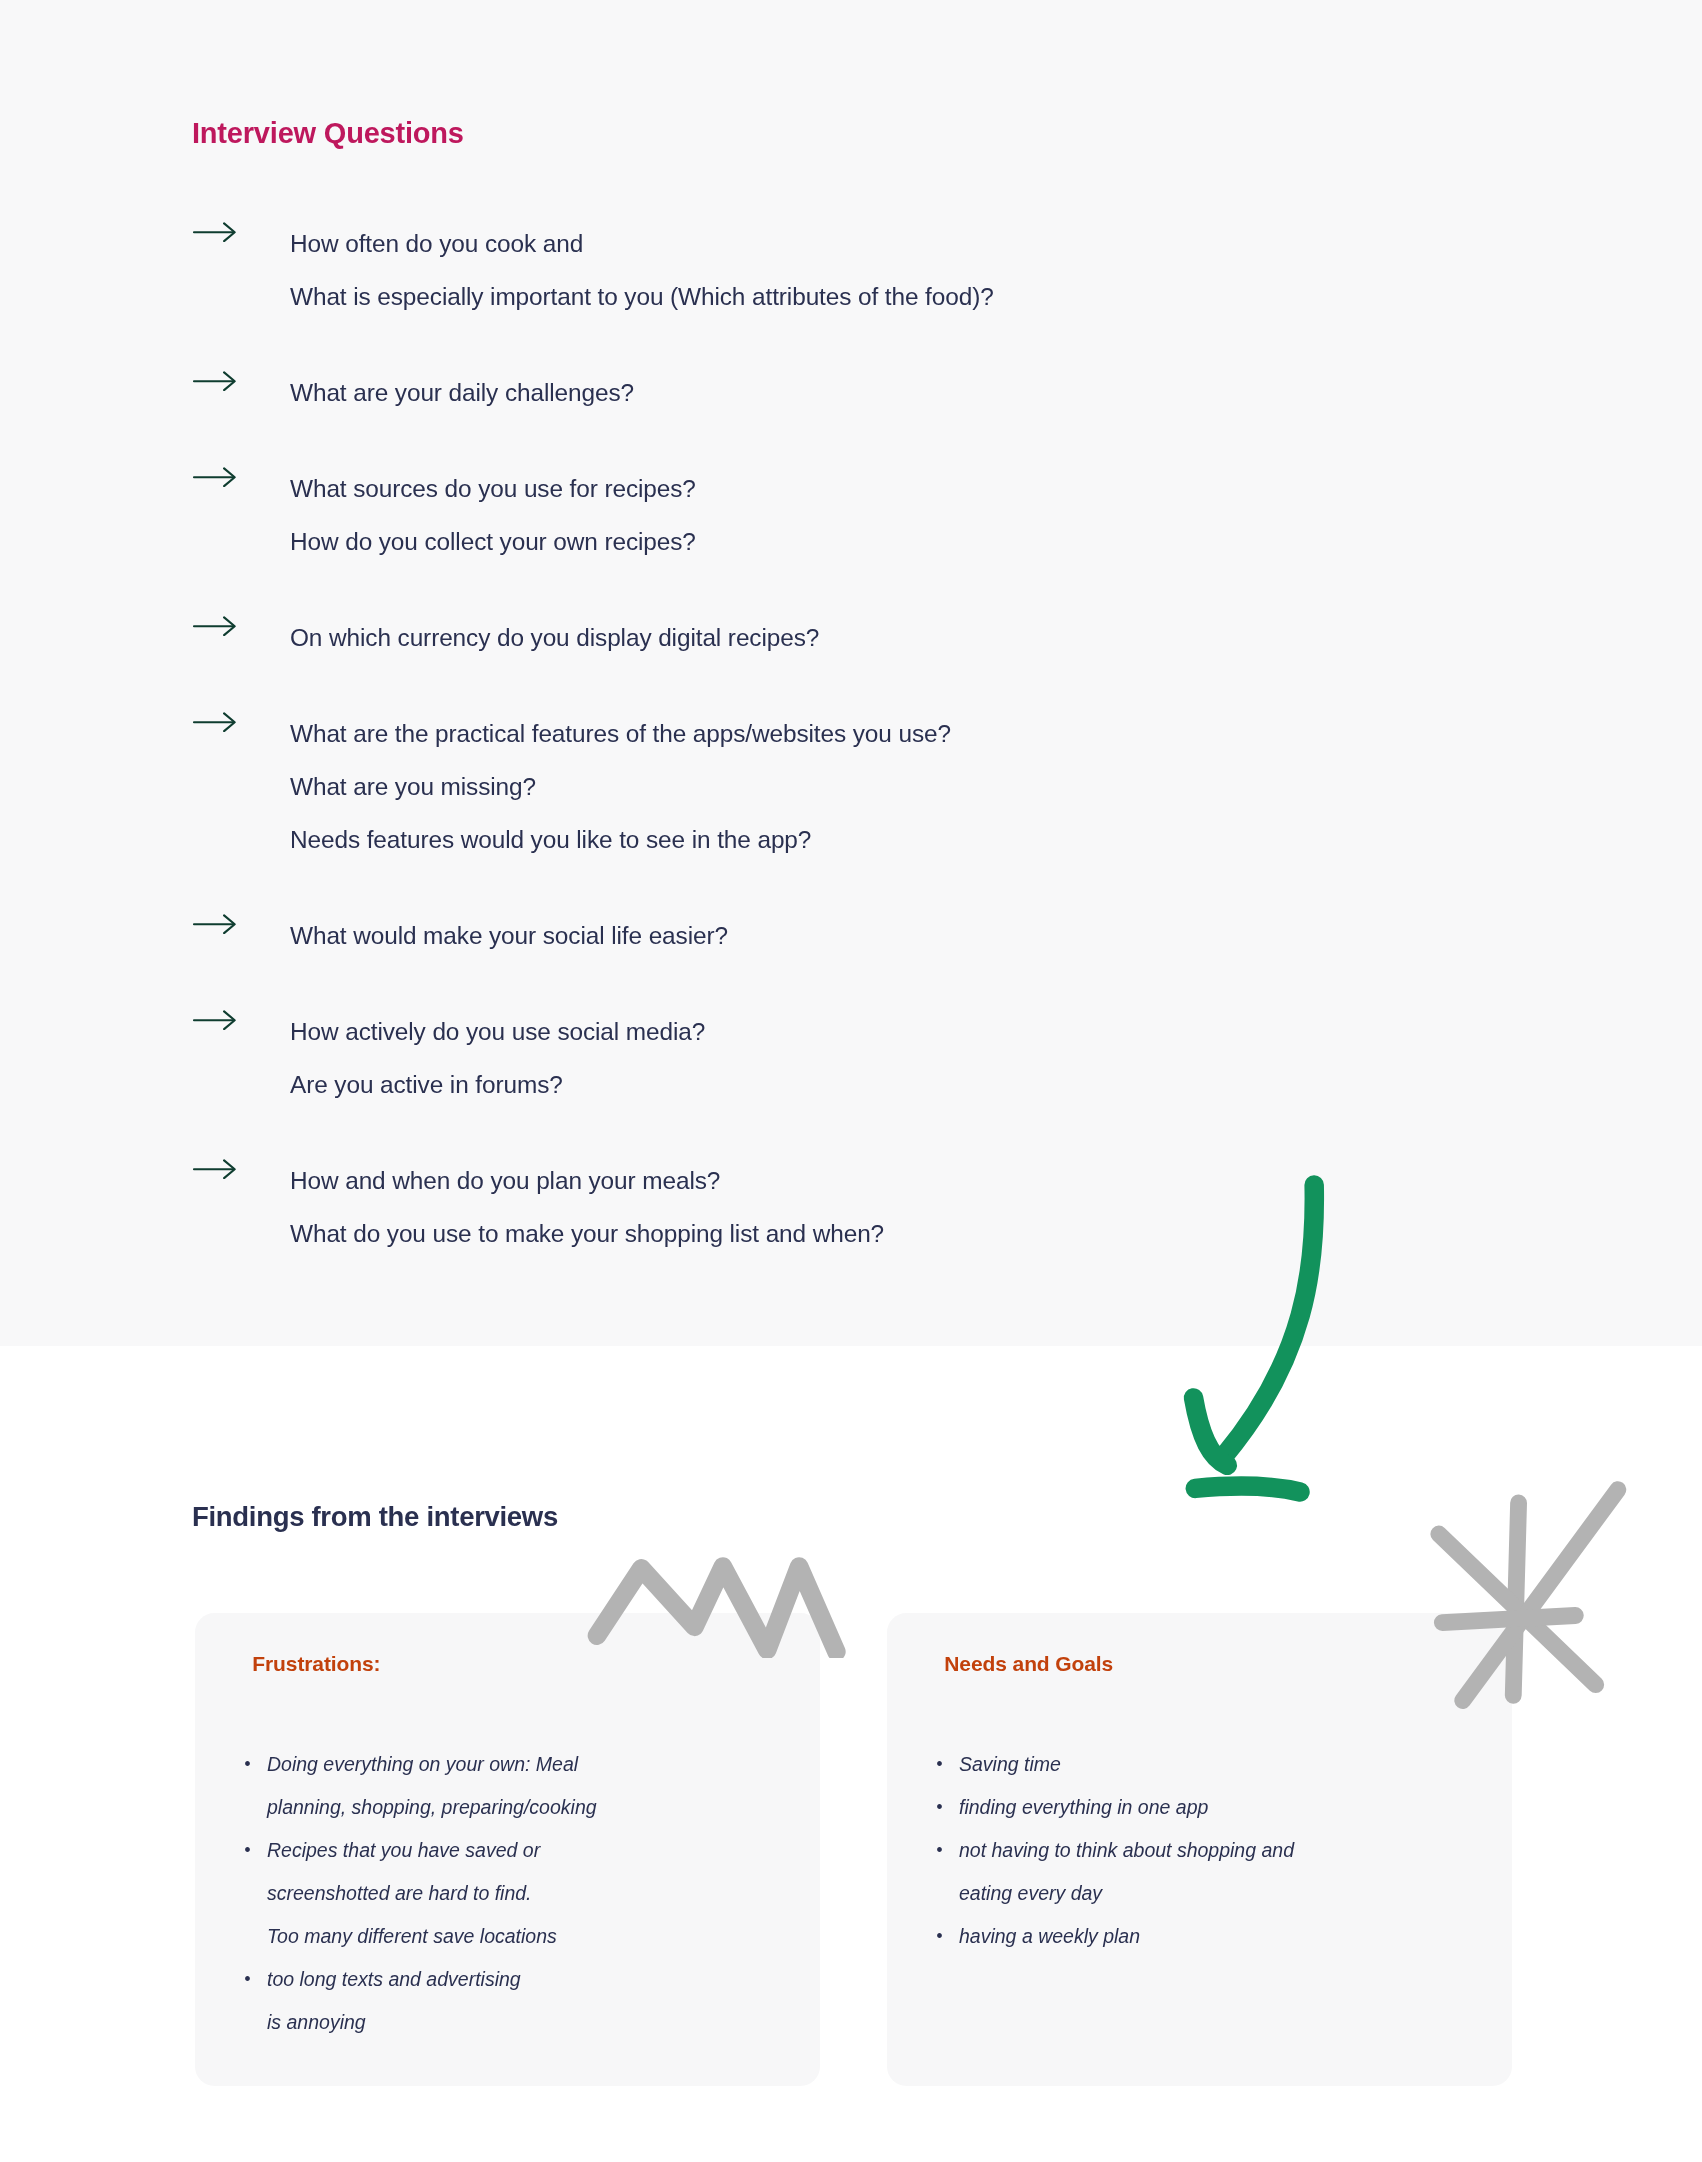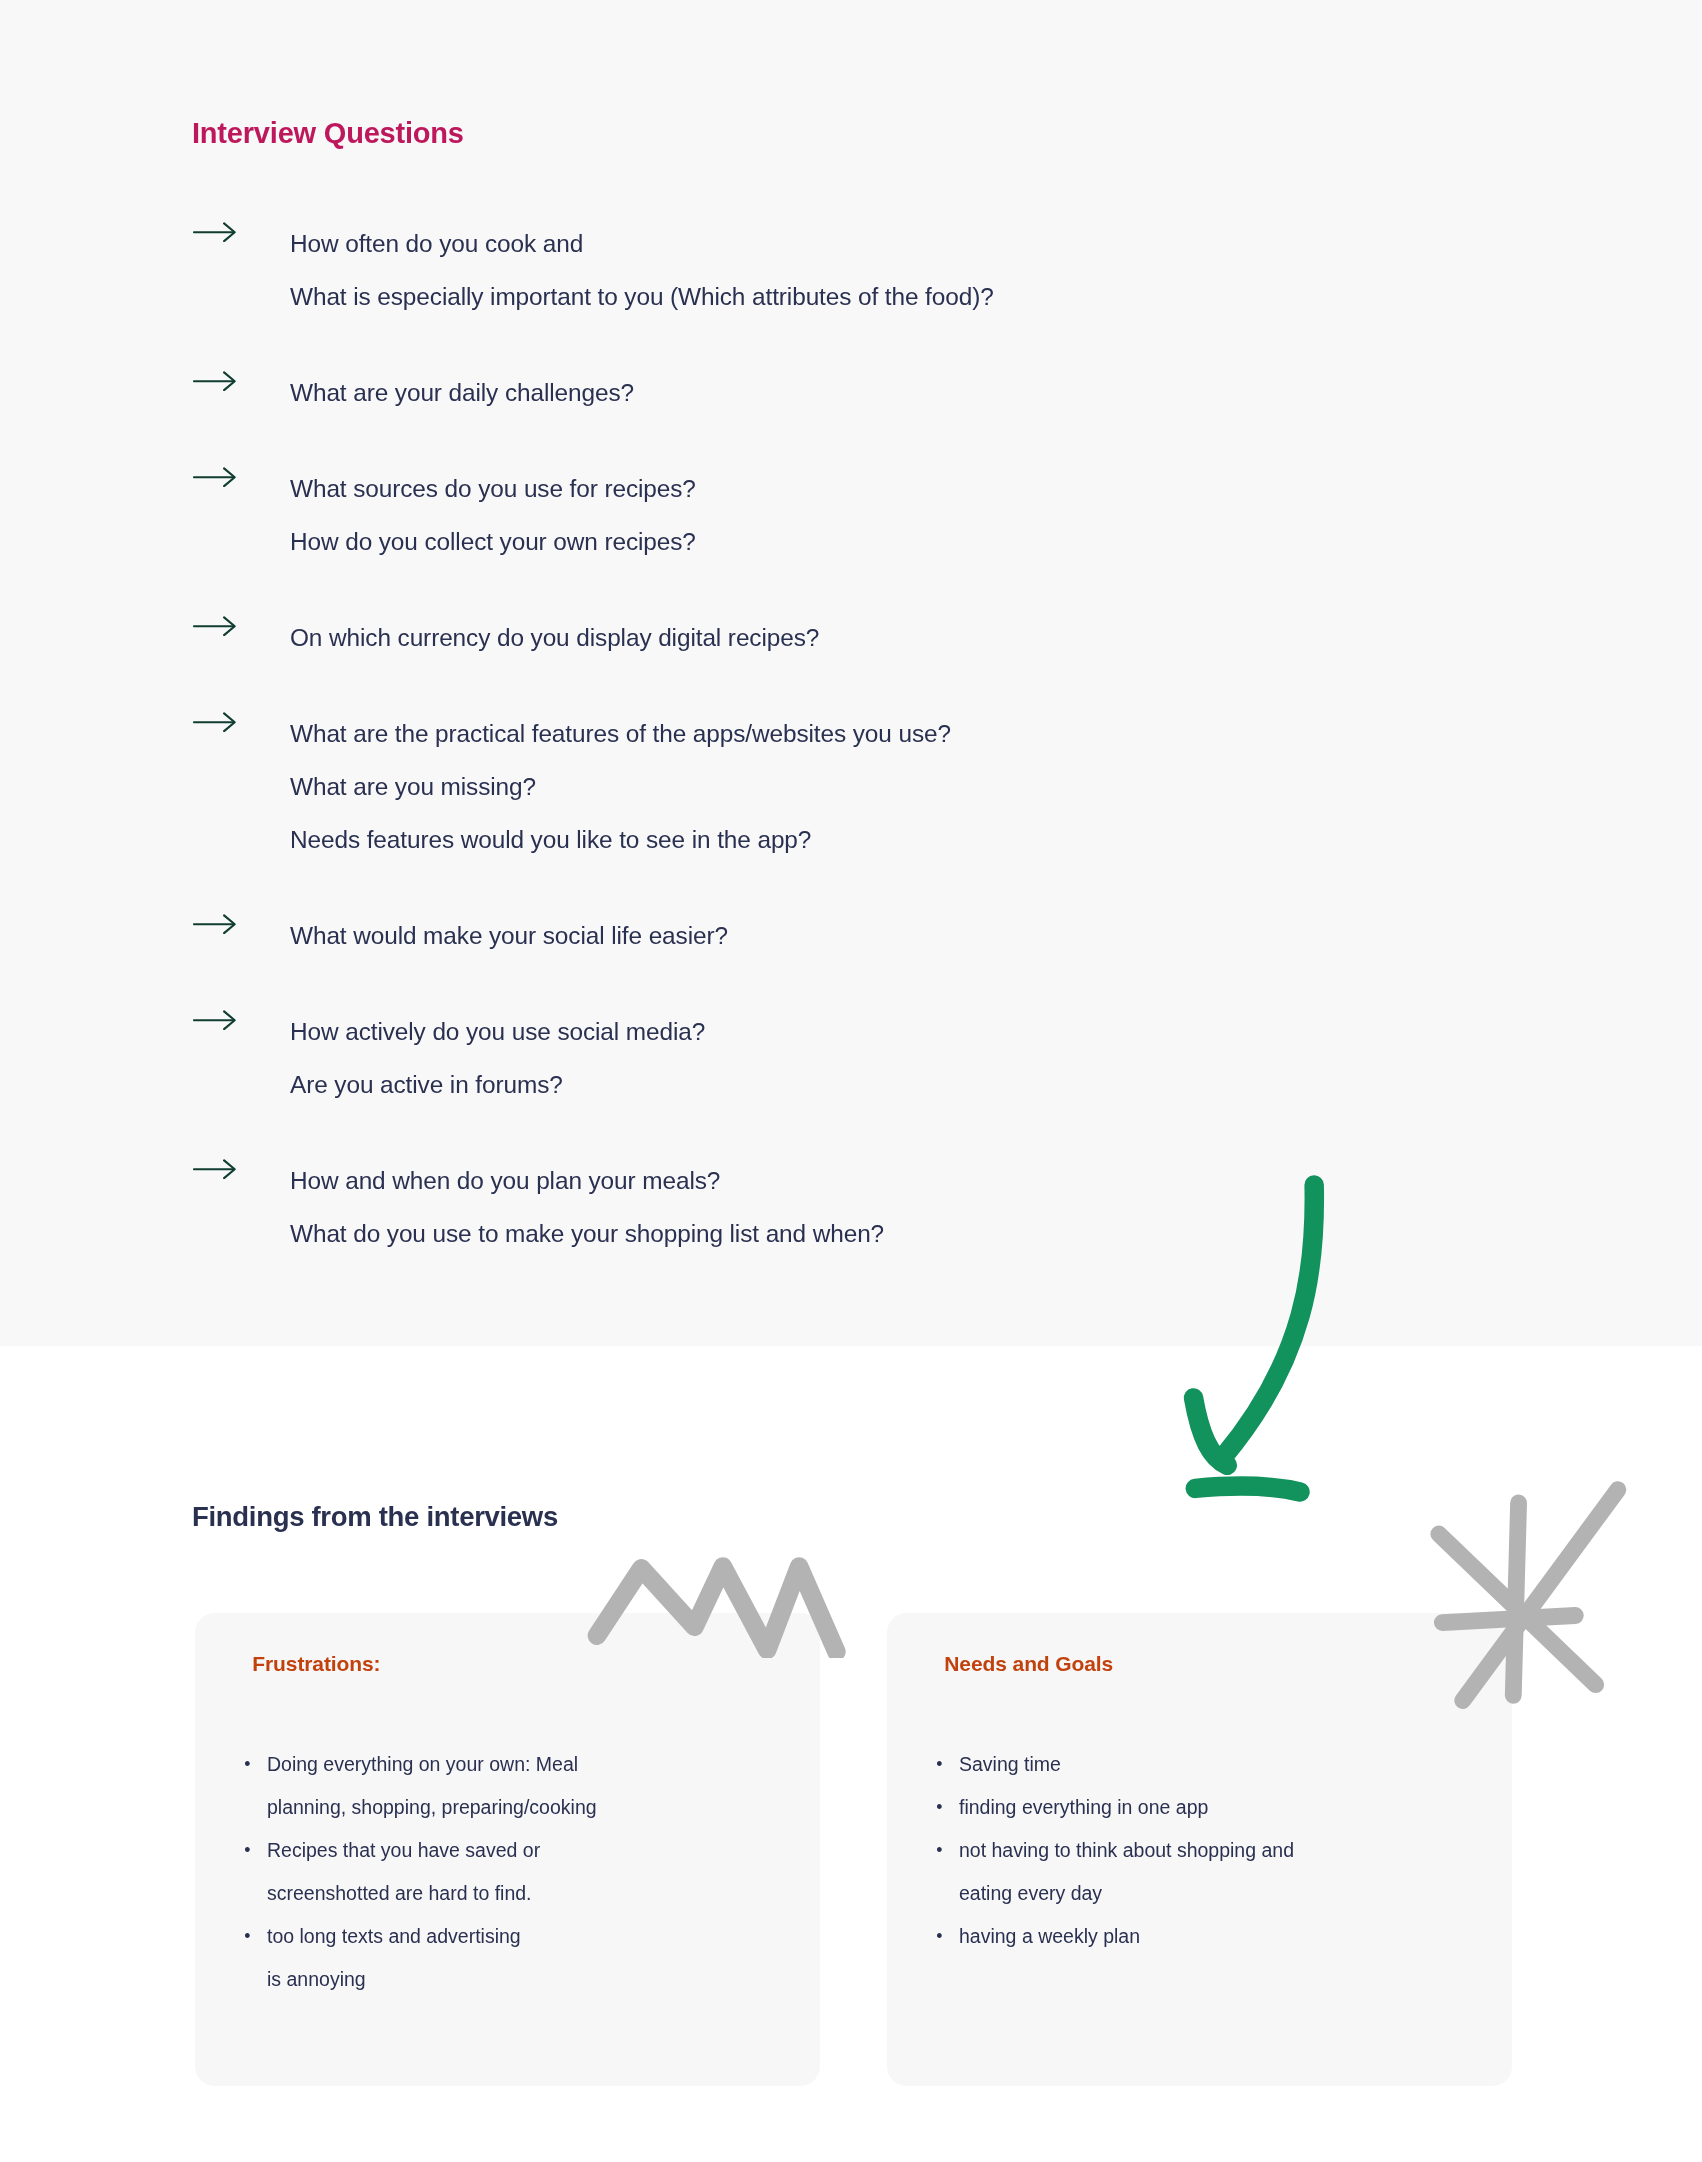--- a/index.html
+++ b/index.html
@@ -119,20 +119,21 @@
     font-weight: bold;
     color: #c2410c;
     letter-spacing: -0.1px;
     margin: 0 0 67px 13.3px;
   }
 
   .card-list {
     margin: 0;
     padding: 0;
     list-style: none;
+    font-style: italic;
   }
 
   .card-list li {
     position: relative;
     font-size: 19.5px;
     line-height: 43px;
     color: #2a3050;
     padding-left: 28px;
     margin-bottom: 0px;
   }
@@ -286,21 +287,21 @@
 </section>
 
 <section id="findings-section">
 
   <h2 id="findings-title">Findings from the interviews</h2>
 
   <div class="finding-card" id="card-frustrations">
     <div class="card-title">Frustrations:</div>
     <ul class="card-list" id="frustrations-list">
         <li><span>Doing everything on your own: Meal</span><span class="sub-line">planning, shopping, preparing/cooking</span></li>
-        <li><span>Recipes that you have saved or</span><span class="sub-line">screenshotted are hard to find.</span></li>
+        <li><span>Recipes that you have saved or</span><span class="sub-line">screenshotted are hard to find.</span><span class="sub-line">Too many different save locations</span></li>
         <li><span>too long texts and advertising</span><span class="sub-line">is annoying</span></li>
       </ul>
   </div>
 
   <div class="finding-card" id="card-needs">
     <div class="card-title">Needs and Goals</div>
     <ul class="card-list" id="needs-list">
         <li><span>Saving time</span></li>
         <li><span>finding everything in one app</span></li>
         <li><span>not having to think about shopping and</span><span class="sub-line">eating every day</span></li>

